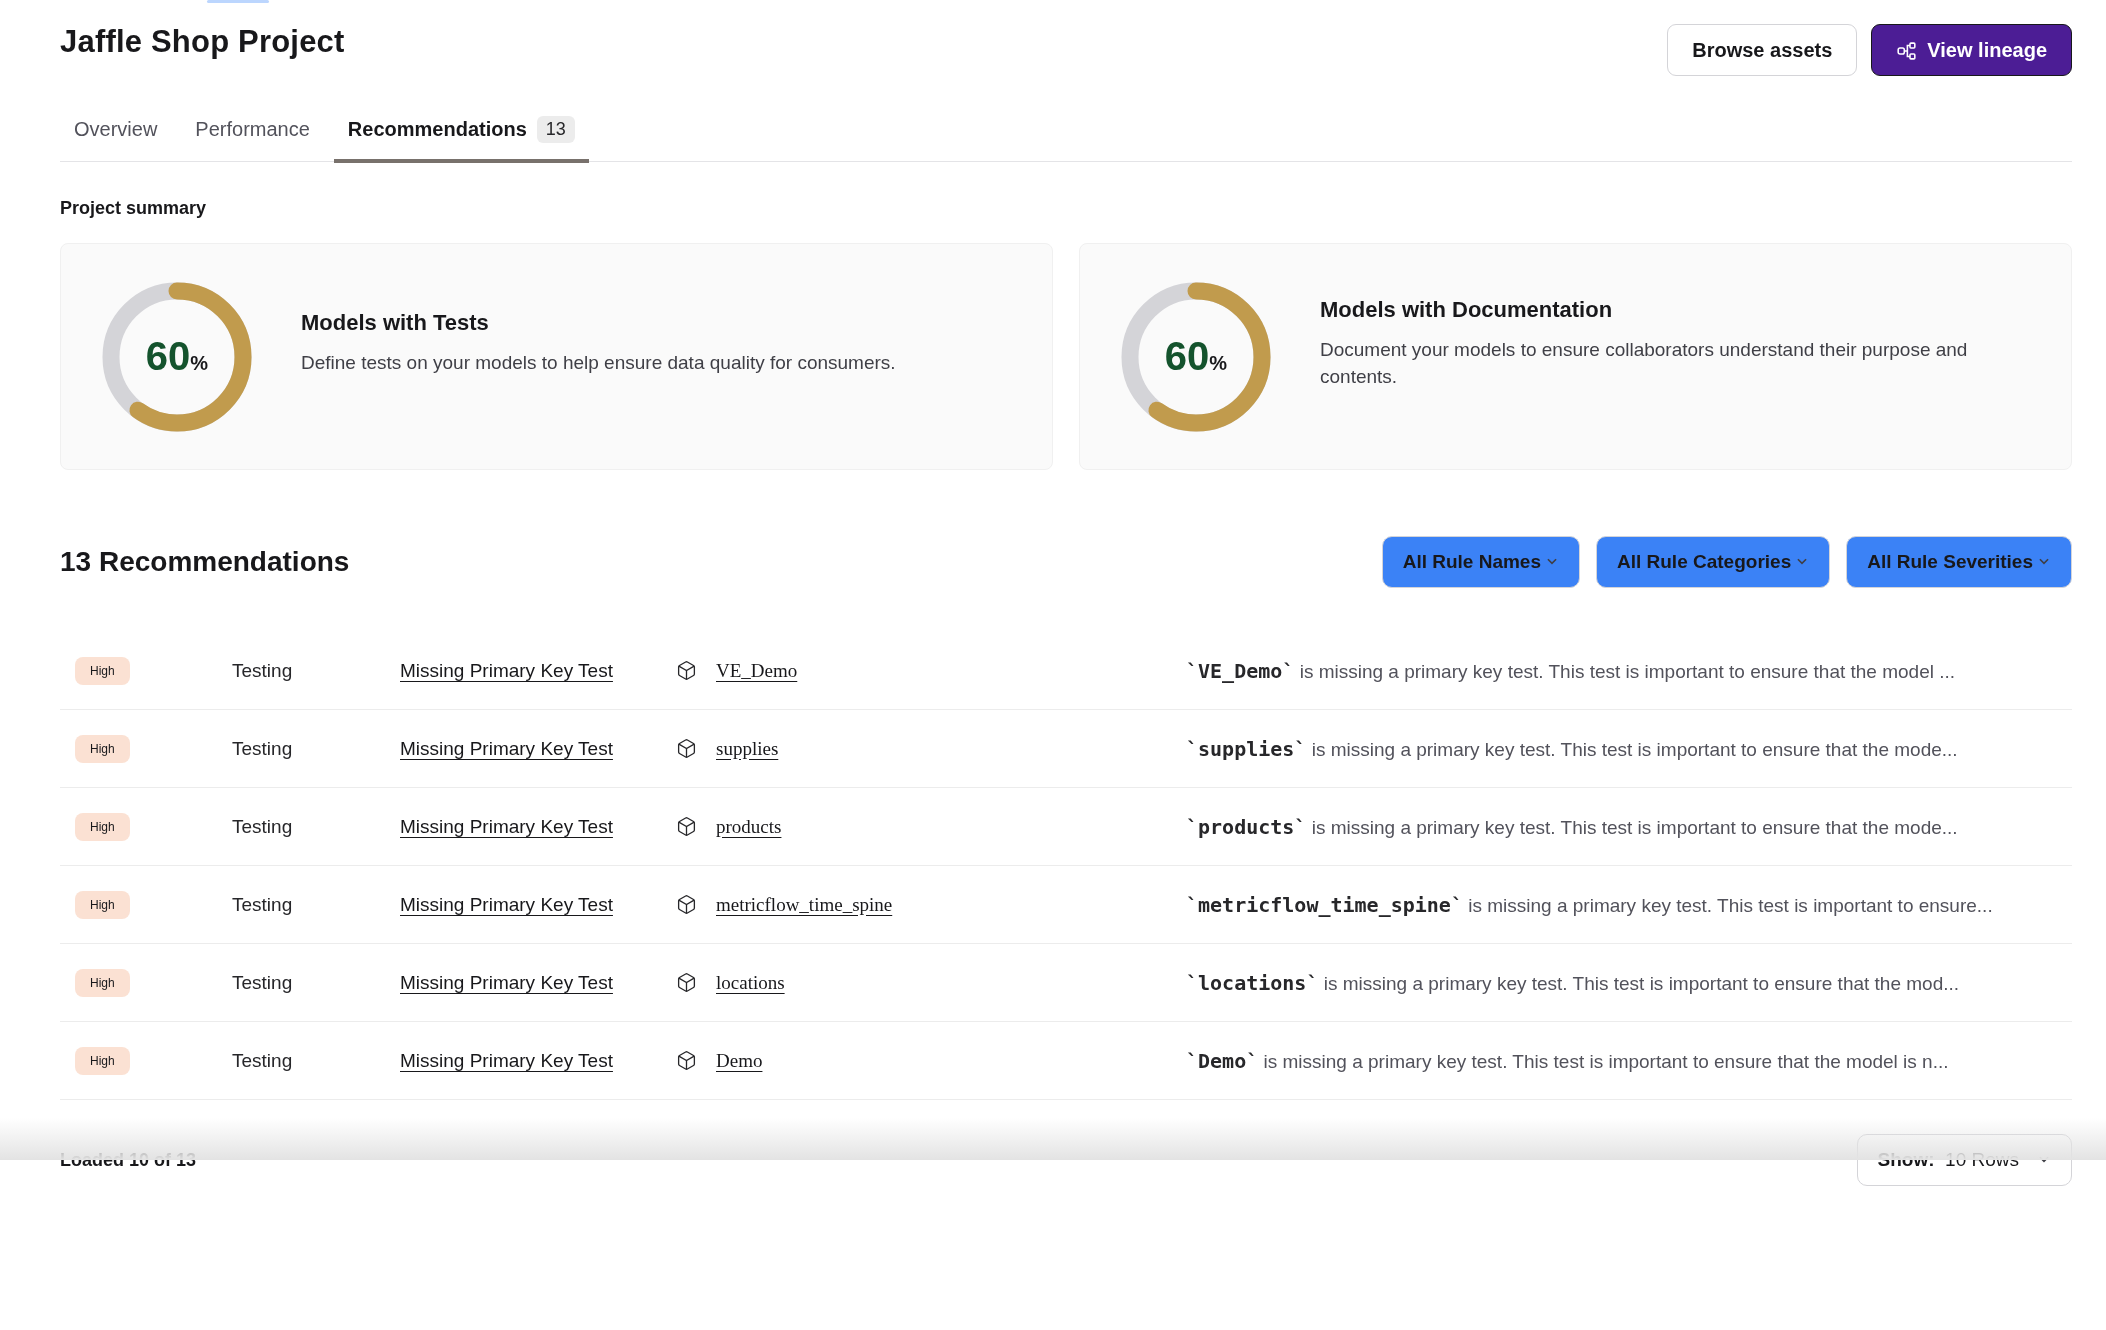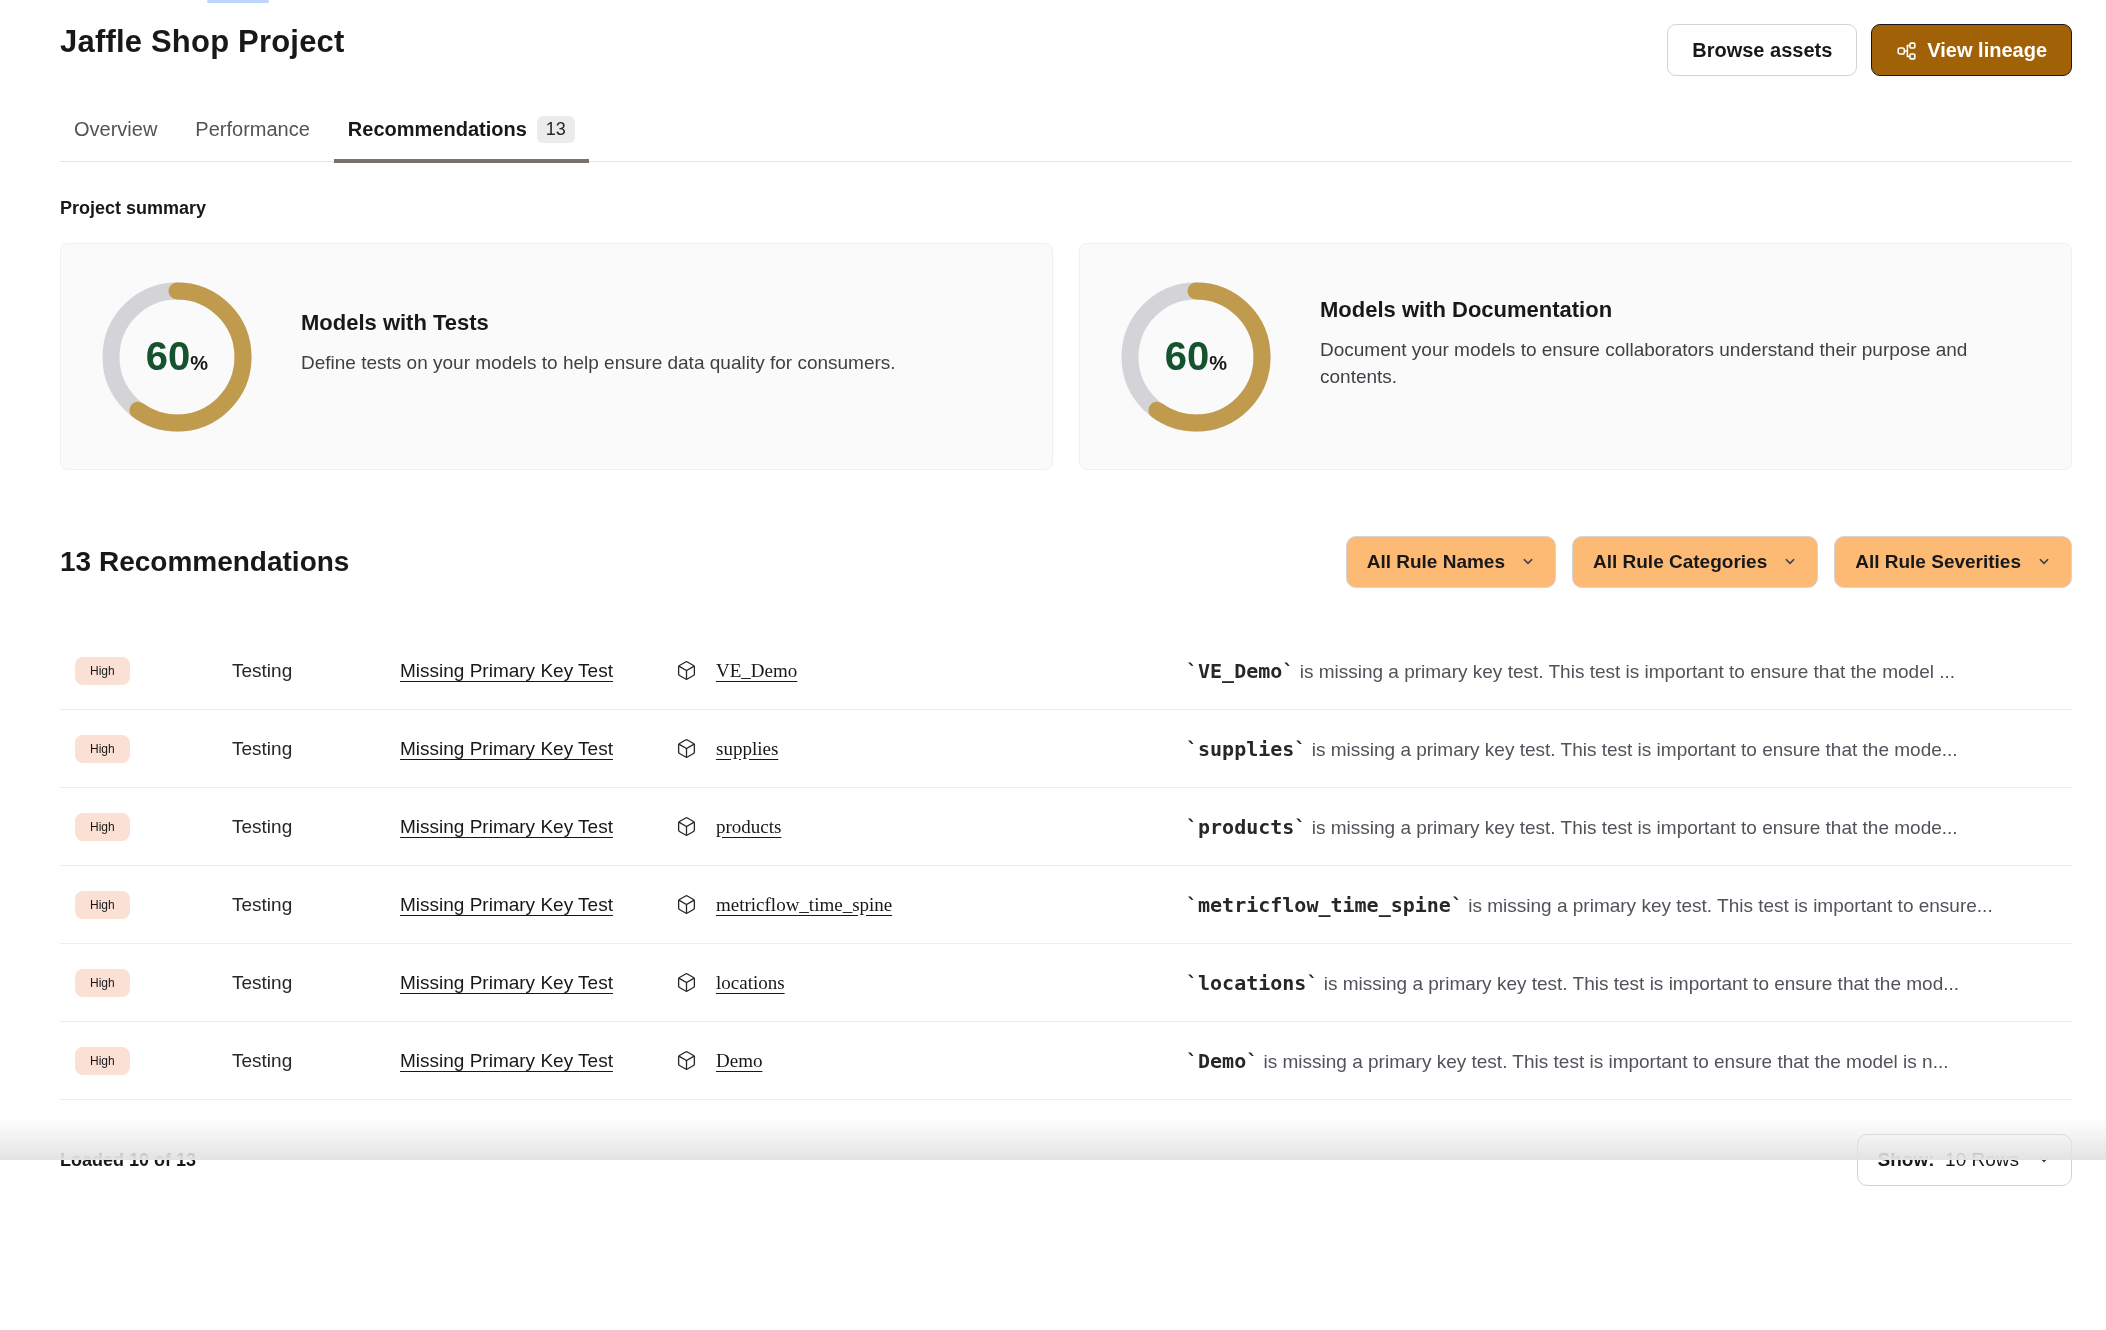--- a/index.html
+++ b/index.html
@@ -11,21 +11,21 @@
     background:#bcd6fe; border-radius:2px; }
 
   
   .header { display:flex; justify-content:space-between; align-items:flex-start; padding-top:24px; }
   .page-title { font-size:31px; font-weight:700; letter-spacing:0.2px; }
   .header-actions { display:flex; gap:14px; }
   .btn { display:inline-flex; align-items:center; gap:10px; height:52px; padding:0 24px;
     border-radius:9px; font-size:20px; font-weight:600; cursor:pointer;
     font-family:"Liberation Sans", sans-serif; }
   .btn-secondary { background:#ffffff; border:1px solid #d4d4d8; color:#18181b; }
-  .btn-primary { background:#a16207; border:1px solid #18181b; color:#ffffff; }
+  .btn-primary { background:#4c1d95; border:1px solid #18181b; color:#ffffff; }
 
   
   .tabs { display:flex; gap:10px; margin-top:40px; border-bottom:1px solid #e4e4e7; }
   .tab { display:flex; align-items:center; gap:10px; padding:0 14px 16px 14px; font-size:20px;
     color:#52525b; cursor:pointer; border-bottom:4px solid transparent; margin-bottom:-2px; }
   .tab.active { color:#18181b; font-weight:600; border-bottom-color:#78716c; }
   .tab-badge { background:#ececec; color:#27272a; border-radius:6px; padding:3px 9px;
     font-size:18px; font-weight:400; }
 
   
@@ -40,22 +40,22 @@
   .donut-num { font-size:40px; font-weight:700; color:#14532d; }
   .donut-pct { font-size:20px; font-weight:700; color:#18181b; position:relative; top:7px; }
   .card-text { margin-left:48px; padding-right:30px; margin-top:-26px; }
   .card-title { font-size:22px; font-weight:700; }
   .card-desc { margin-top:14px; font-size:19px; line-height:1.4; color:#3f3f46; max-width:740px; }
 
   
   .rec-head { display:flex; justify-content:space-between; align-items:center; margin-top:66px; }
   .rec-title { font-size:28px; font-weight:600; }
   .filters { display:flex; gap:16px; }
-  .filter-btn { display:inline-flex; align-items:center; gap:16px; height:52px; padding:0 20px;
-    background:#fdba74; border:1px solid #d4d4d8; border-radius:10px; font-size:19px;
+  .filter-btn { display:inline-flex; align-items:center; gap:4px; height:52px; padding:0 20px;
+    background:#3b82f6; border:1px solid #d4d4d8; border-radius:10px; font-size:19px;
     font-weight:600; color:#18181b; cursor:pointer; font-family:"Liberation Sans", sans-serif; }
 
   
   .table { margin-top:44px; }
   .trow { display:grid; grid-template-columns:157px 168px 276px 510px 1fr;
     align-items:center; padding-left:15px; border-bottom:1px solid #ececec; }
   .thead { height:40px; border-top:1px solid #f4f4f5; }
   .thead .hcell { font-size:18px; color:#71717a; }
   .tbody-row { height:78px; }
   .badge-high { display:inline-block; background:#fbe1d3; color:#18181b; border-radius:8px;

